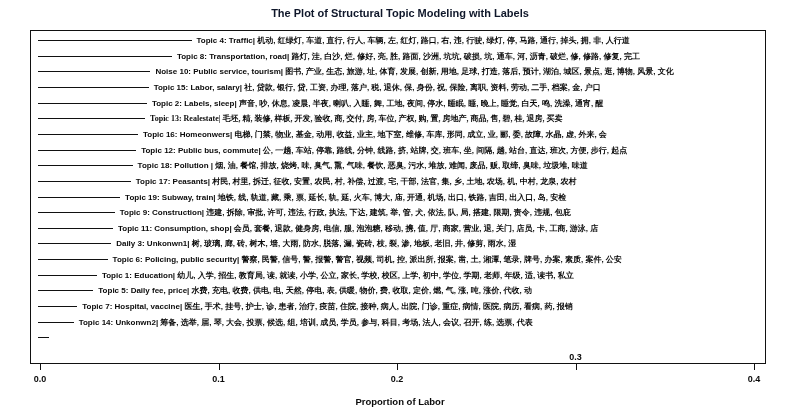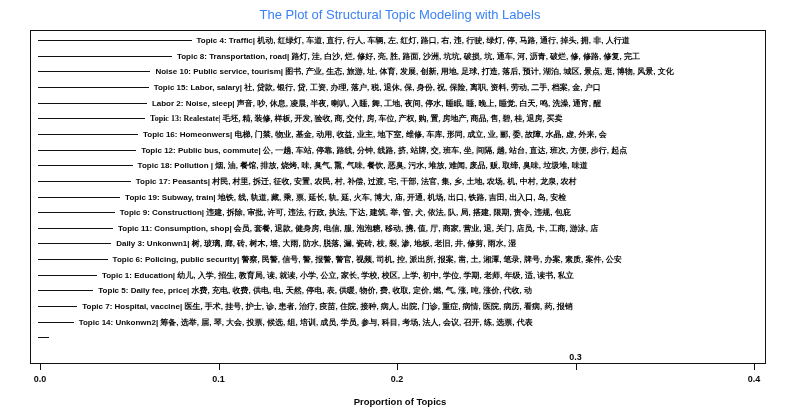--- a/index.html
+++ b/index.html
@@ -2,21 +2,21 @@
 <html><head>
 <meta charset="utf-8">
 <style>
   html,body{margin:0;padding:0;background:#ffffff;}
   .canvas{
     position:relative;width:800px;height:416px;background:#ffffff;overflow:hidden;
     font-family:"Liberation Sans","DejaVu Sans",sans-serif;color:#111;
   }
   .title{
     position:absolute;top:7px;left:0;width:100%;text-align:center;
-    font-size:13px;font-weight:normal;letter-spacing:0;color:#3b82f6;
+    font-size:11px;font-weight:bold;letter-spacing:0;color:#0f172a;
   }
   .plotbox{
     position:absolute;left:30px;top:30px;width:736px;height:334px;
     border:1.5px solid #111;box-sizing:border-box;background:#fff;
   }
   .row{position:absolute;height:12px;white-space:nowrap;}
   .seg{position:absolute;height:0;border-top:1.4px solid #111;}
   .lbl{
     position:absolute;font-size:8px;font-weight:bold;color:#0a0a0a;
     white-space:nowrap;line-height:10px;
@@ -49,21 +49,21 @@
       <div class="row" style="top: 66.3px; left: 0px; width: 800px;">
         <div class="seg" style="left: 38px; top: 5px; width: 112.455px;"></div>
         <span class="lbl" style="left: 155.455px; top: 1px;">Noise 10: Public service, tourism| 图书, 产业, 生态, 旅游, 址, 体育, 发展, 创新, 用地, 足球, 打造, 落后, 预计, 湖泊, 城区, 景点, 逛, 博物, 风景, 文化</span>
       </div>
       <div class="row" style="top: 81.95px; left: 0px; width: 800px;">
         <div class="seg" style="left: 38px; top: 5px; width: 110.67px;"></div>
         <span class="lbl" style="left: 153.67px; top: 1px;">Topic 15: Labor, salary| 社, 贷款, 银行, 贷, 工资, 办理, 落户, 税, 退休, 保, 身份, 祝, 保险, 离职, 资料, 劳动, 二手, 档案, 金, 户口</span>
       </div>
       <div class="row" style="top: 97.6px; left: 0px; width: 800px;">
         <div class="seg" style="left: 38px; top: 5px; width: 108.885px;"></div>
-        <span class="lbl" style="left: 151.885px; top: 1px;">Labor 2: Noise, sleep| 声音, 吵, 休息, 凌晨, 半夜, 喇叭, 入睡, 舞, 工地, 夜间, 停水, 睡眠, 睡, 晚上, 睡觉, 白天, 鸣, 洗澡, 通宵, 醒</span>
+        <span class="lbl" style="left: 151.885px; top: 1px;">Topic 2: Labels, sleep| 声音, 吵, 休息, 凌晨, 半夜, 喇叭, 入睡, 舞, 工地, 夜间, 停水, 睡眠, 睡, 晚上, 睡觉, 白天, 鸣, 洗澡, 通宵, 醒</span>
       </div>
       <div class="row" style="top: 113.25px; left: 0px; width: 800px;">
         <div class="seg" style="left: 38px; top: 5px; width: 107.1px;"></div>
         <span class="lbl" style="left: 150.1px; top: 1px; font-family: Liberation Serif, serif;">Topic 13: Realestate| 毛坯, 精, 装修, 样板, 开发, 验收, 商, 交付, 房, 车位, 产权, 购, 置, 房地产, 商品, 售, 碧, 桂, 退房, 买卖</span>
       </div>
       <div class="row" style="top: 128.9px; left: 0px; width: 800px;">
         <div class="seg" style="left: 38px; top: 5px; width: 99.96px;"></div>
         <span class="lbl" style="left: 142.96px; top: 1px;">Topic 16: Homeonwers| 电梯, 门禁, 物业, 基金, 动用, 收益, 业主, 地下室, 维修, 车库, 形同, 成立, 业, 郦, 委, 故障, 水晶, 虚, 外来, 会</span>
       </div>
       <div class="row" style="top: 144.55px; left: 0px; width: 800px;">
@@ -123,14 +123,14 @@
       <div class="ticklabel" style="left: 40px; top: 374px;">0.0</div>
       <div class="tick" style="left: 218.5px; top: 364px;"></div>
       <div class="ticklabel" style="left: 218.5px; top: 374px;">0.1</div>
       <div class="tick" style="left: 397px; top: 364px;"></div>
       <div class="ticklabel" style="left: 397px; top: 374px;">0.2</div>
       <div class="tick" style="left: 575.5px; top: 364px;"></div>
       <div class="ticklabel" style="left: 575.5px; top: 352px;">0.3</div>
       <div class="tick" style="left: 754px; top: 364px;"></div>
       <div class="ticklabel" style="left: 754px; top: 374px;">0.4</div>
     </div>
-  <div class="xlabel">Proportion of Topics</div>
+  <div class="xlabel">Proportion of Labor</div>
 </div>
 
 </body></html>

